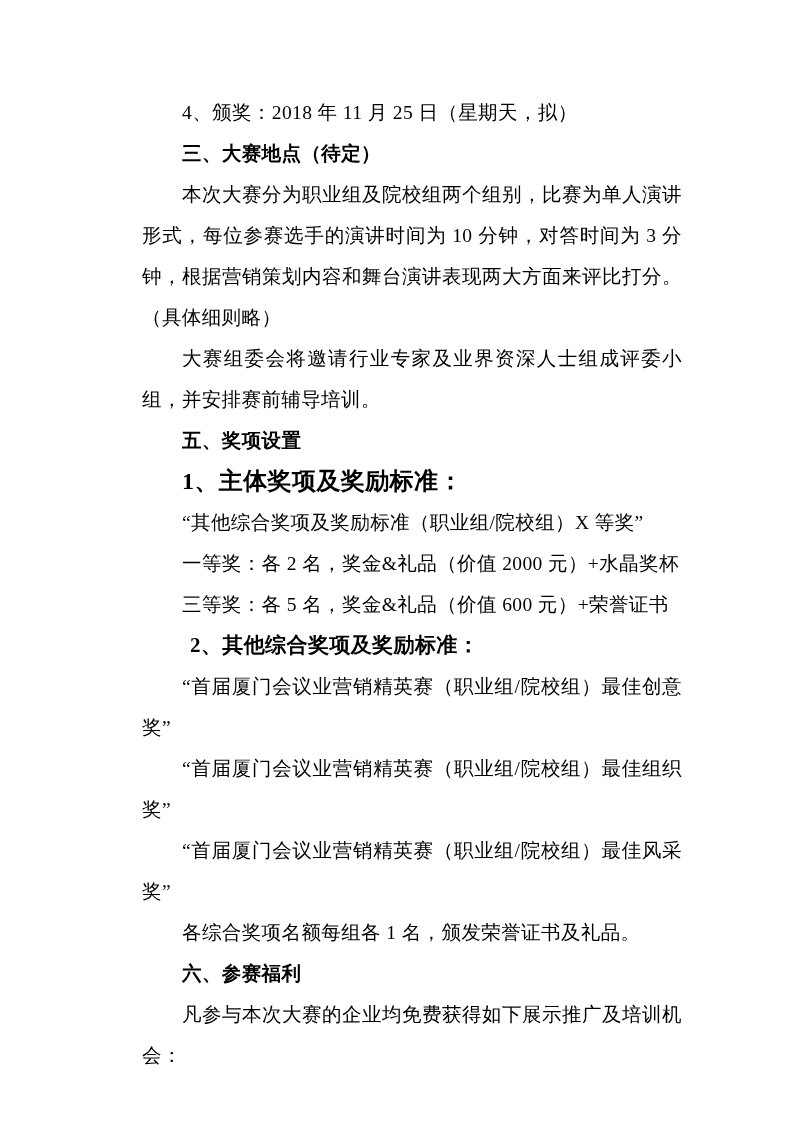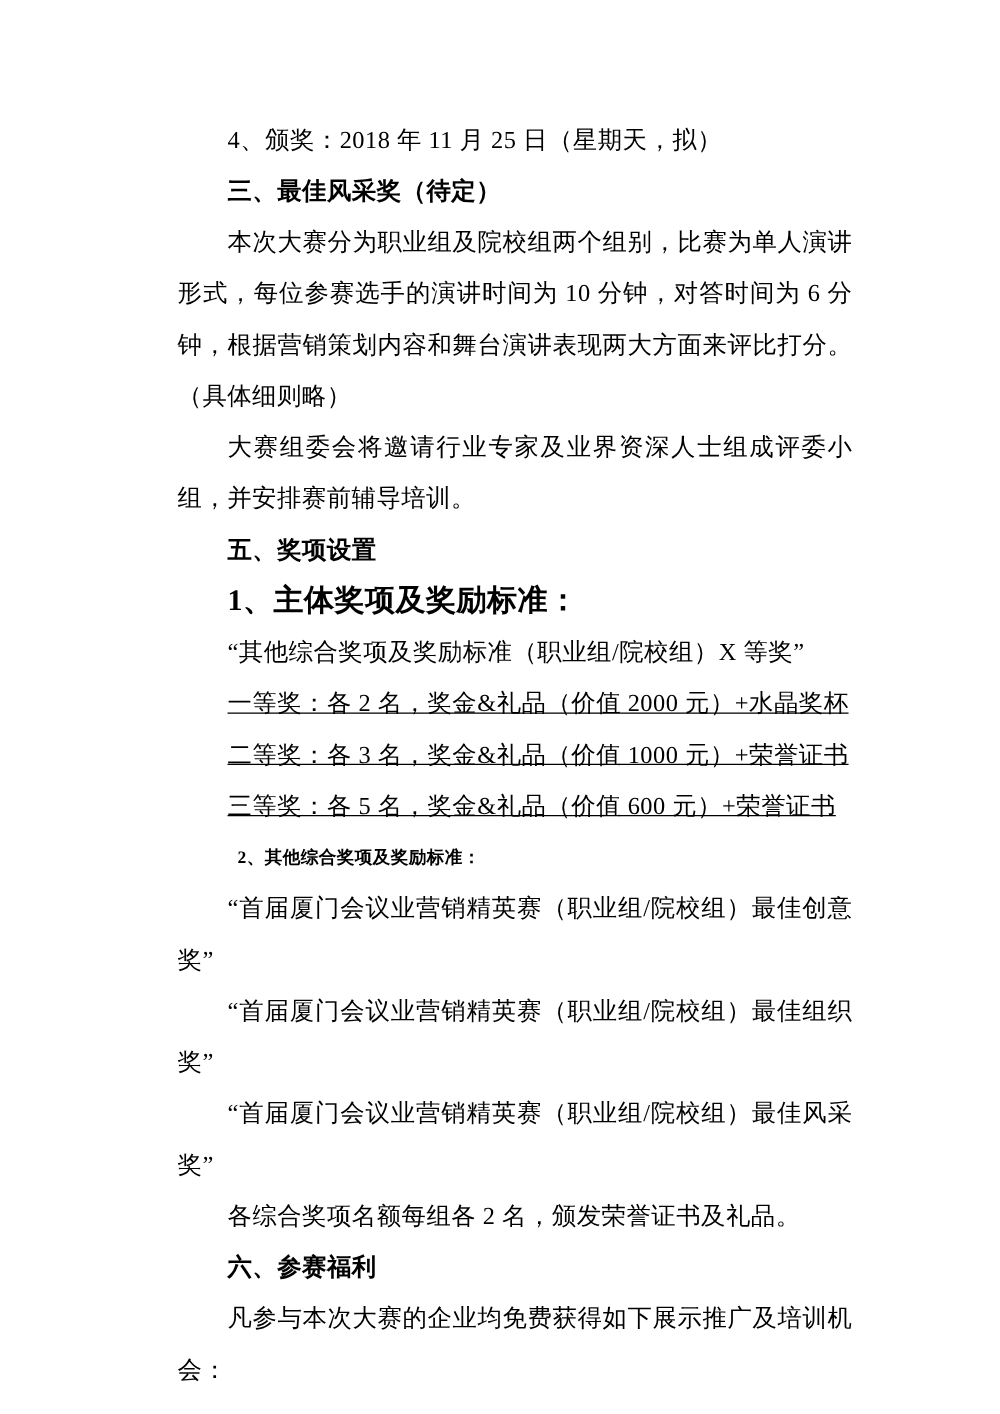--- a/index.html
+++ b/index.html
@@ -48,50 +48,48 @@
   .subheading {
     font-weight: bold;
     font-size: 24px;
     line-height: 41px;
     letter-spacing: 0.4px;
     margin: 0;
     text-indent: 40px;
   }
   .subheading-2 {
     font-weight: bold;
-    font-size: 14px;
+    font-size: 21px;
     line-height: 41px;
     letter-spacing: 0.4px;
     margin: 0;
     text-indent: 48px;
   }
   .quoted {
     text-indent: 40px;
   }
   .award-line {
     text-indent: 40px;
-    text-decoration: underline;
   }
 </style>
 </head>
 <body>
 
 <div class="page">
   <div class="doc-body" id="doc-body">
       <p class="para indent1">4、颁奖：2018 年 11 月 25 日（星期天，拟）</p>
-      <p class="heading">三、最佳风采奖（待定）</p>
-      <p class="para indent1">本次大赛分为职业组及院校组两个组别，比赛为单人演讲形式，每位参赛选手的演讲时间为 10 分钟，对答时间为 6 分钟，根据营销策划内容和舞台演讲表现两大方面来评比打分。（具体细则略）</p>
+      <p class="heading">三、大赛地点（待定）</p>
+      <p class="para indent1">本次大赛分为职业组及院校组两个组别，比赛为单人演讲形式，每位参赛选手的演讲时间为 10 分钟，对答时间为 3 分钟，根据营销策划内容和舞台演讲表现两大方面来评比打分。（具体细则略）</p>
       <p class="para indent1">大赛组委会将邀请行业专家及业界资深人士组成评委小组，并安排赛前辅导培训。</p>
       <p class="heading">五、奖项设置</p>
       <p class="subheading">1、主体奖项及奖励标准：</p>
       <p class="para quoted">“其他综合奖项及奖励标准（职业组/院校组）X 等奖”</p>
       <p class="para award-line">一等奖：各 2 名，奖金&amp;礼品（价值 2000 元）+水晶奖杯</p>
-      <p class="para award-line">二等奖：各 3 名，奖金&amp;礼品（价值 1000 元）+荣誉证书</p>
       <p class="para award-line">三等奖：各 5 名，奖金&amp;礼品（价值 600 元）+荣誉证书</p>
       <p class="subheading-2">2、其他综合奖项及奖励标准：</p>
       <p class="para quoted">“首届厦门会议业营销精英赛（职业组/院校组）最佳创意奖”</p>
       <p class="para quoted">“首届厦门会议业营销精英赛（职业组/院校组）最佳组织奖”</p>
       <p class="para quoted">“首届厦门会议业营销精英赛（职业组/院校组）最佳风采奖”</p>
-      <p class="para indent1">各综合奖项名额每组各 2 名，颁发荣誉证书及礼品。</p>
+      <p class="para indent1">各综合奖项名额每组各 1 名，颁发荣誉证书及礼品。</p>
       <p class="heading">六、参赛福利</p>
       <p class="para indent1">凡参与本次大赛的企业均免费获得如下展示推广及培训机会：</p>
     </div>
 </div>
 
 </body></html>

